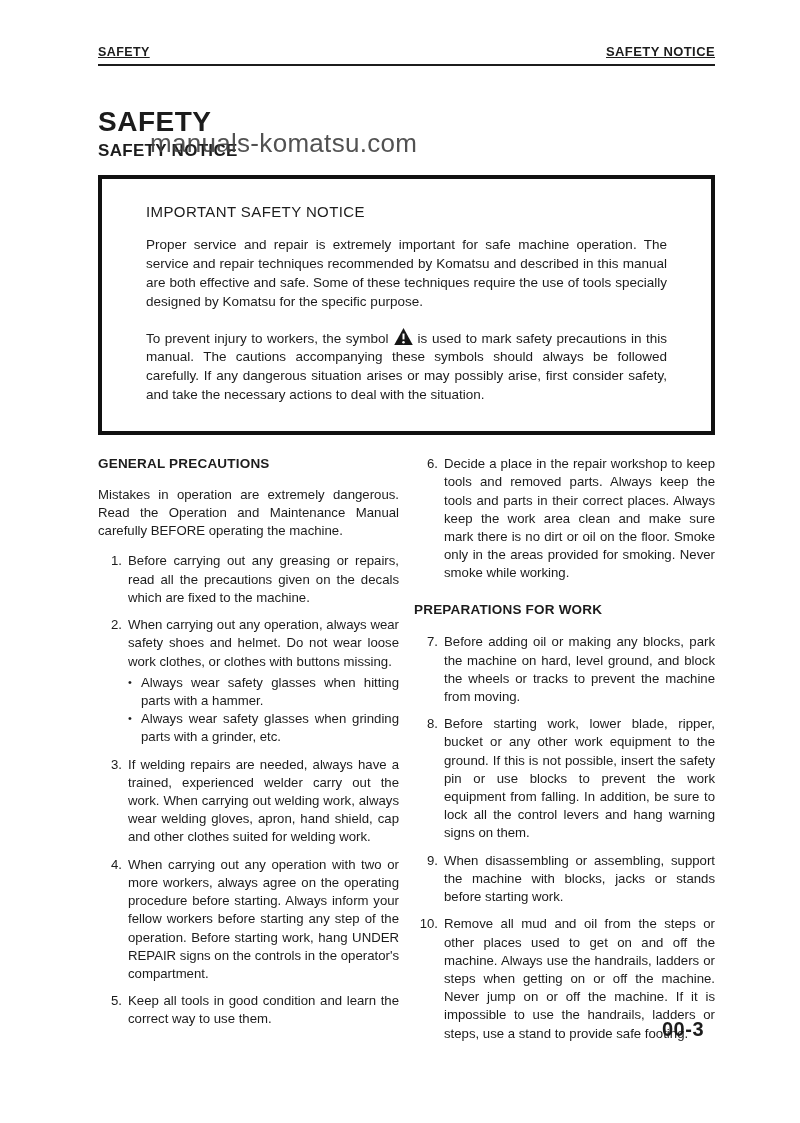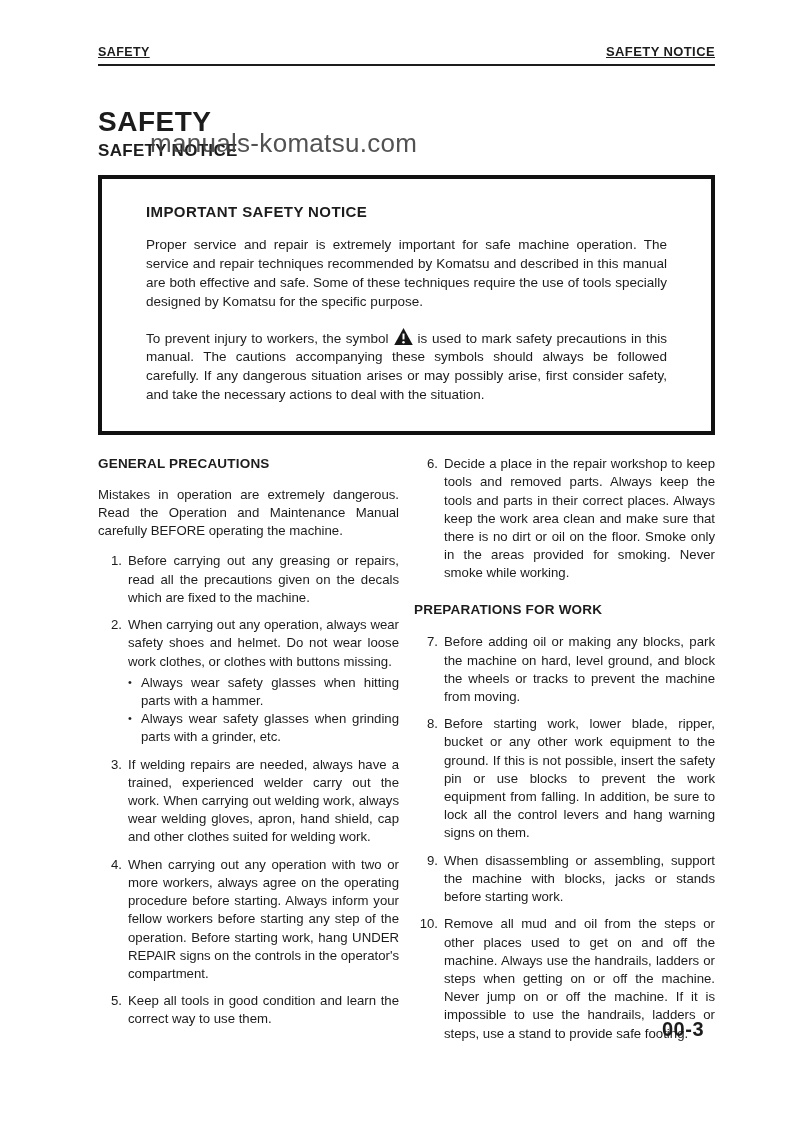--- a/index.html
+++ b/index.html
@@ -21,21 +21,21 @@
   .title-block{position:relative;margin-top:40px;}
   .page-title{font-size:28px;font-weight:bold;letter-spacing:.5px;margin:0;}
   .page-subtitle{font-size:17px;font-weight:bold;letter-spacing:.3px;margin-top:3px;}
   .watermark{
     position:absolute;left:52px;top:22px;font-size:26px;color:#404040;
     opacity:.9;white-space:nowrap;z-index:3;letter-spacing:.3px;
   }
 
   
   .notice-box{border:4px solid #111;margin-top:14px;padding:24px 44px 26px 44px;}
-  .notice-heading{font-size:15px;font-weight:bold;letter-spacing:.4px;margin:0 0 16px 0;}
+  .notice-heading{font-size:15px;font-weight:normal;letter-spacing:.4px;margin:0 0 16px 0;}
   .notice-box p{font-size:13.5px;line-height:1.4;text-align:justify;margin:0 0 16px 0;}
   .notice-box p:last-child{margin-bottom:0;}
   .warn-icon{display:inline-block;vertical-align:-2px;margin:0 5px;line-height:0;}
 
   
   .columns{display:grid;grid-template-columns:1fr 1fr;gap:15px;margin-top:20px;}
   .col{font-size:13.2px;line-height:1.38;}
   .sec-heading{font-weight:bold;font-size:13.5px;letter-spacing:.2px;margin:0 0 12px 0;}
   .intro{text-align:justify;margin:0 0 12px 0;}
   .item{display:flex;margin-bottom:9px;}
@@ -119,21 +119,21 @@
 
         <div class="item">
           <span class="num">5.</span>
           <div class="itext">Keep all tools in good condition and learn the correct way to use them.</div>
         </div>
       </div>
 
       <div class="col">
         <div class="item">
           <span class="num">6.</span>
-          <div class="itext">Decide a place in the repair workshop to keep tools and removed parts. Always keep the tools and parts in their correct places. Always keep the work area clean and make sure that there is no dirt or oil on the floor. Smoke only in the areas provided for smoking. Never smoke while working.</div>
+          <div class="itext">Decide a place in the repair workshop to keep tools and removed parts. Always keep the tools and parts in their correct places. Always keep the work area clean and make sure mark there is no dirt or oil on the floor. Smoke only in the areas provided for smoking. Never smoke while working.</div>
         </div>
 
         <h3 class="sec-heading rc-heading">PREPARATIONS FOR WORK</h3>
 
         <div class="item">
           <span class="num">7.</span>
           <div class="itext">Before adding oil or making any blocks, park the machine on hard, level ground, and block the wheels or tracks to prevent the machine from moving.</div>
         </div>
 
         <div class="item">

